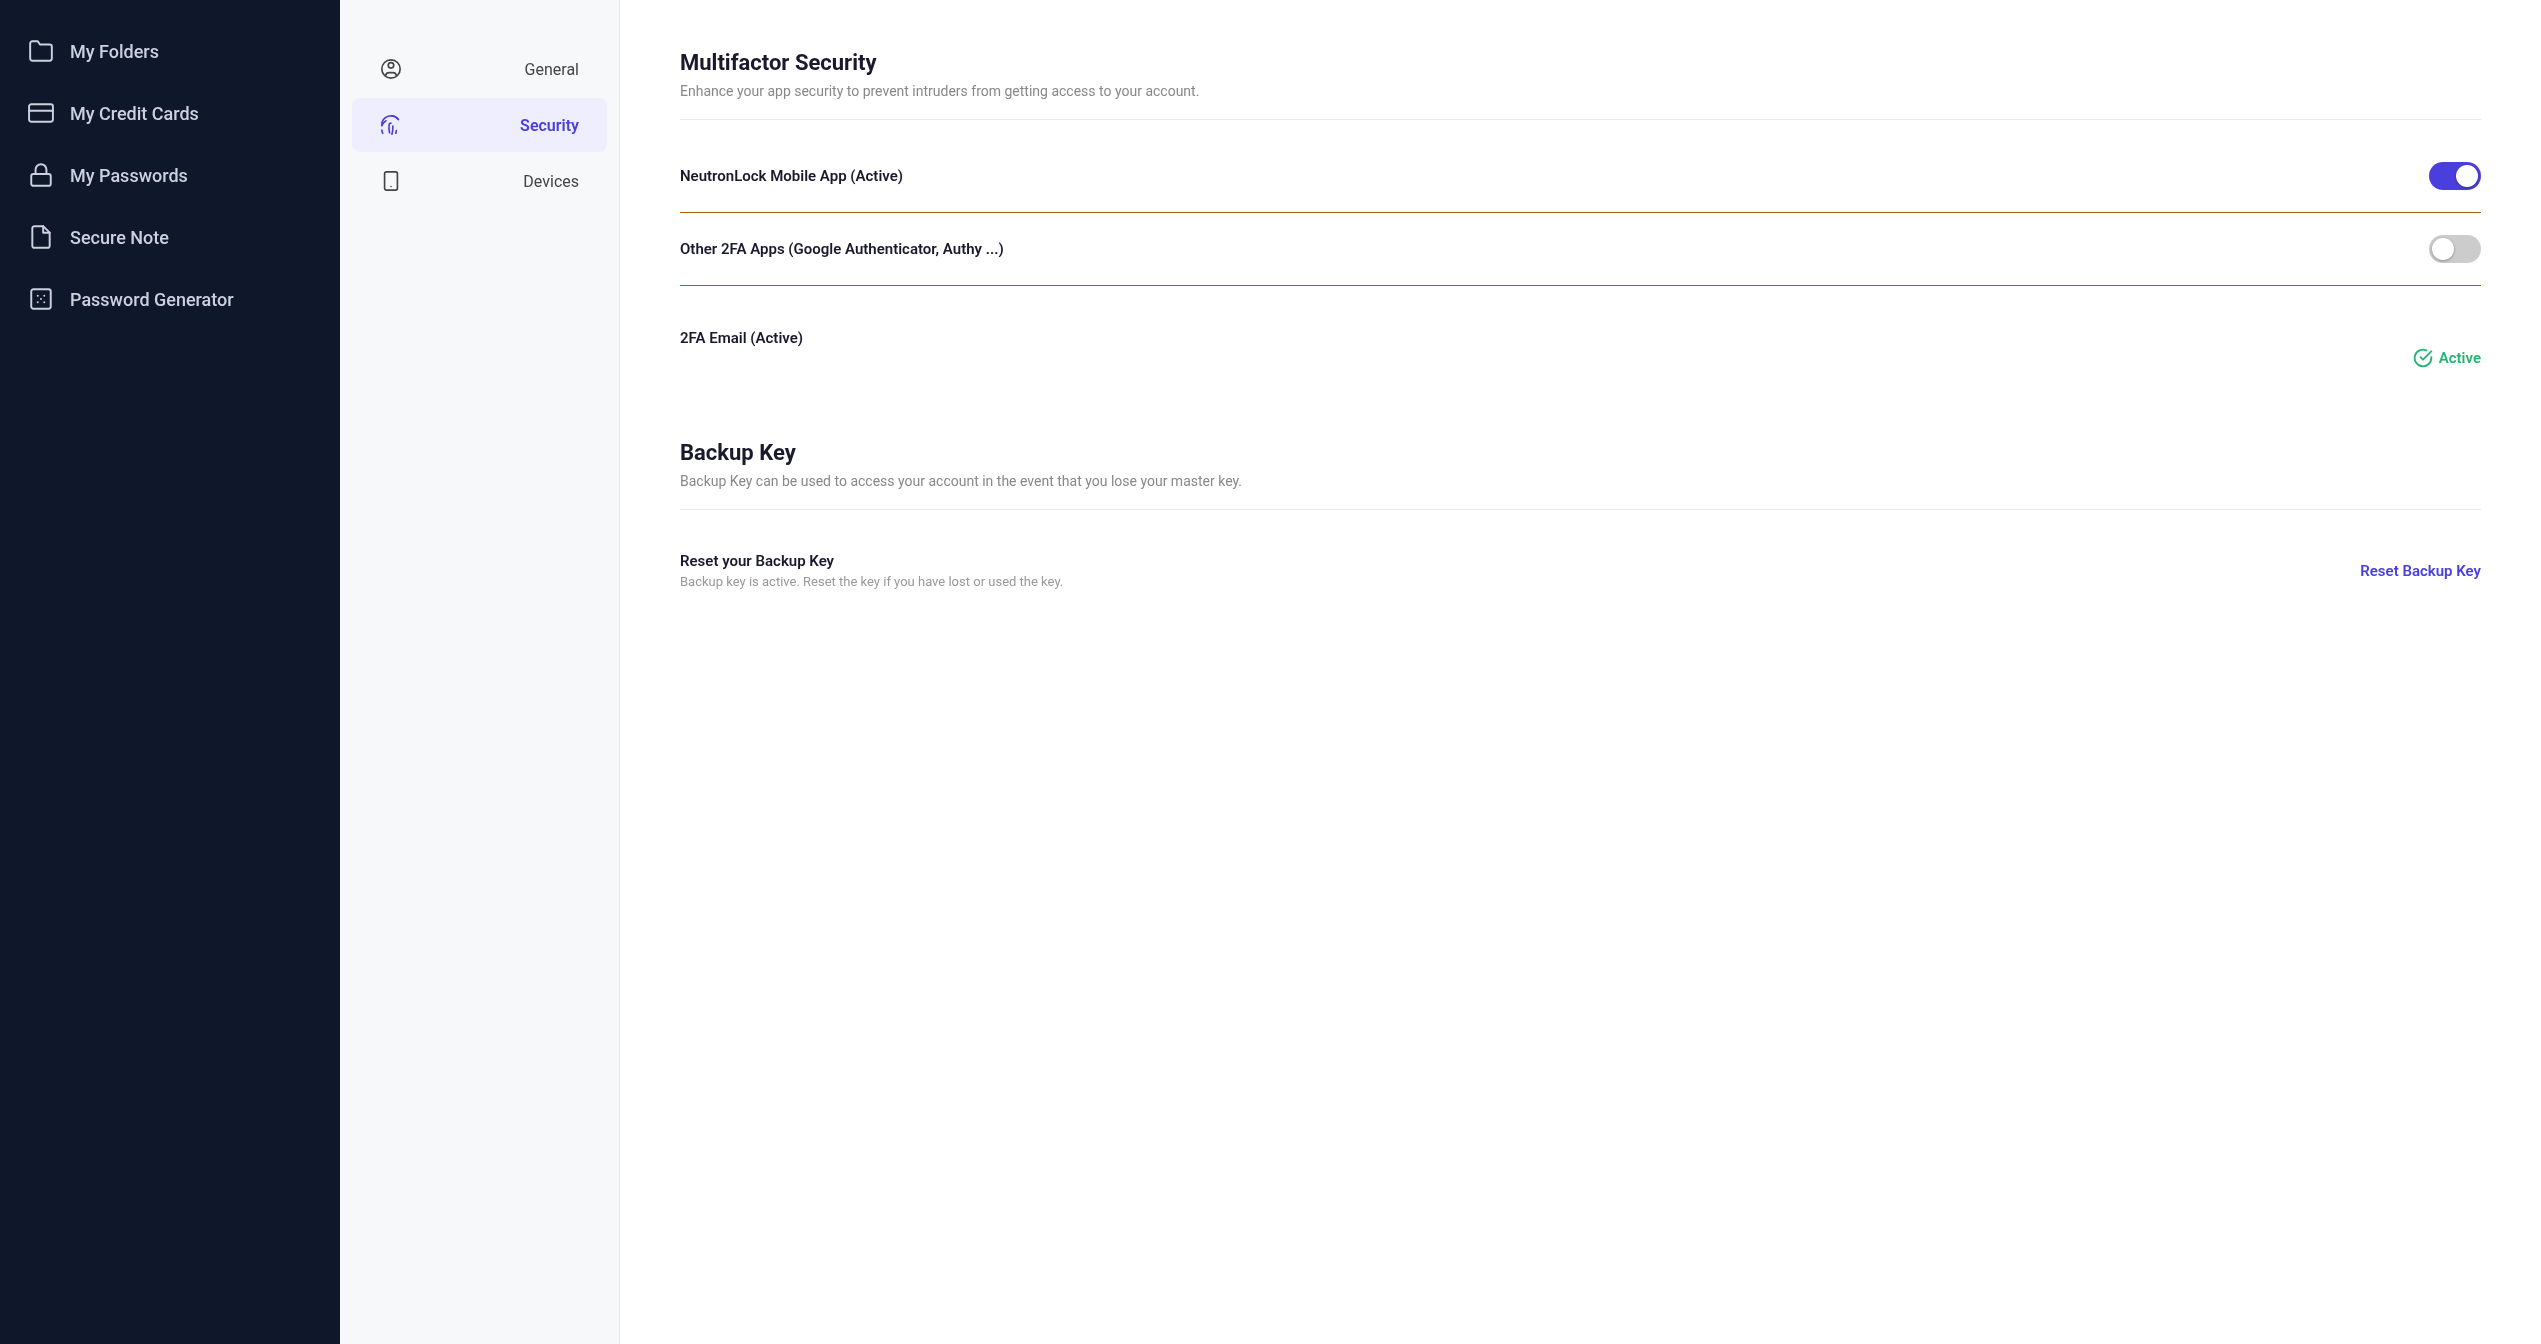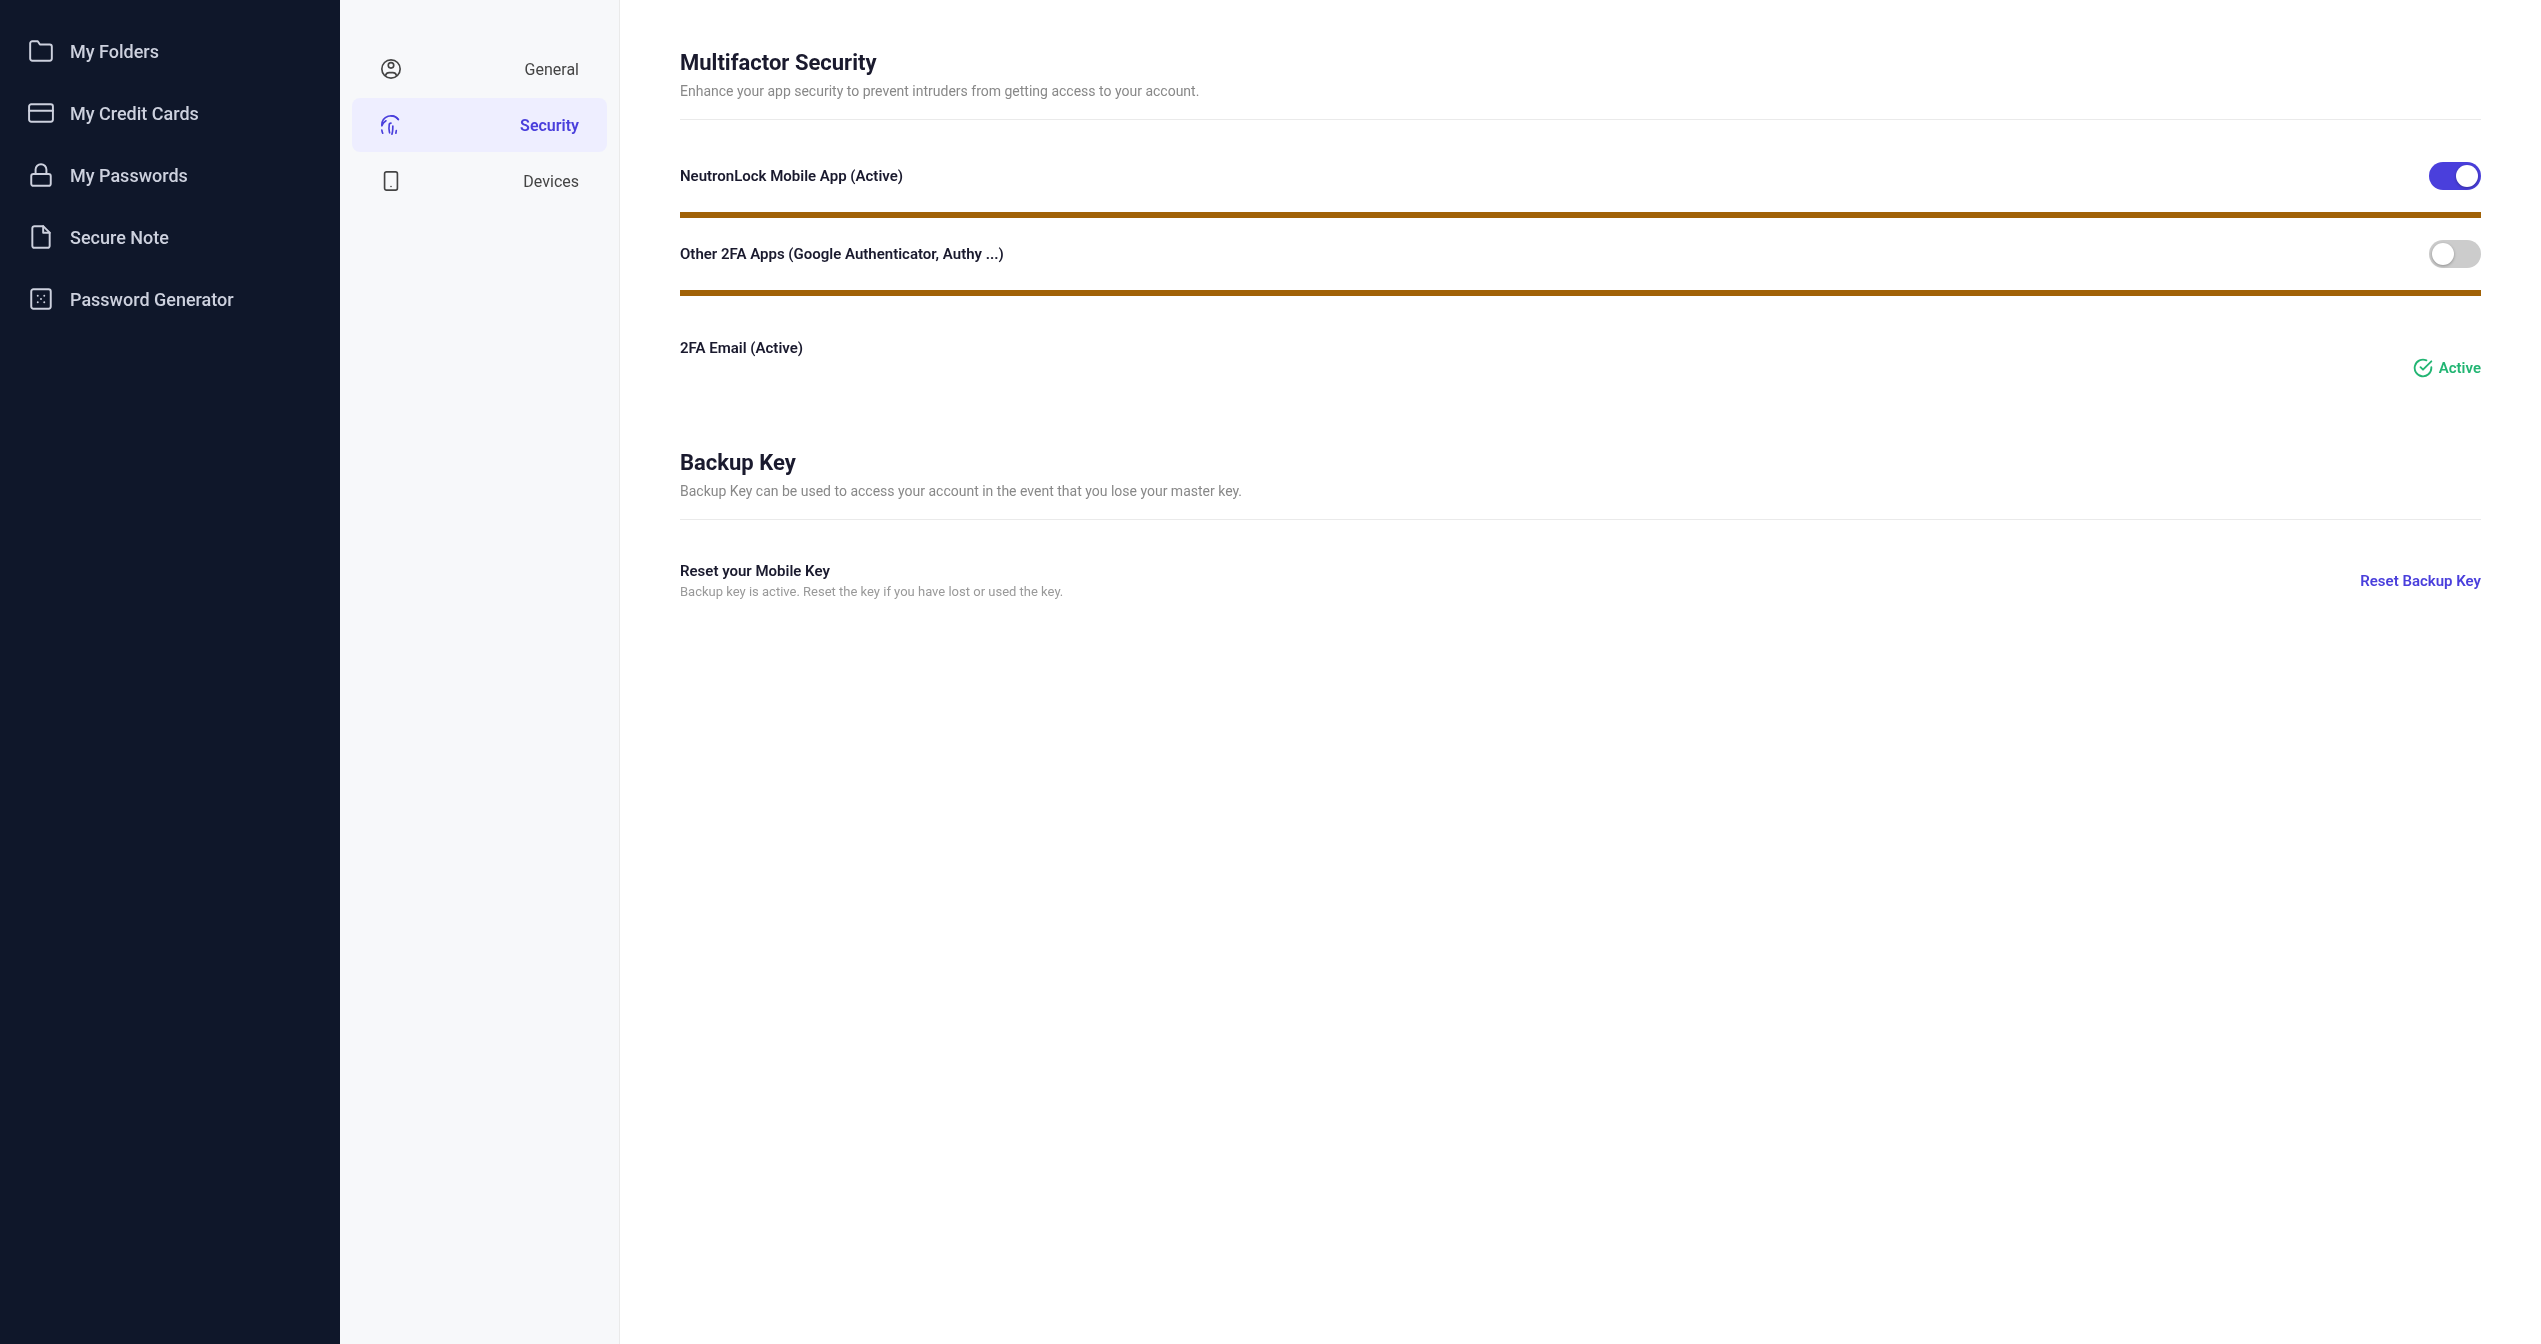--- a/index.html
+++ b/index.html
@@ -83,21 +83,21 @@
       border-top: 1px solid #eaeaea;
       margin: 20px 0;
     }
 
     
     .setting-row {
       display: flex;
       align-items: center;
       justify-content: space-between;
       padding: 22px 0;
-      border-bottom: 6px solid #a16207;
+      border-bottom: 1px solid #a16207;
     }
     .setting-row:last-child { border-bottom: none; }
     .setting-label {
       font-size: 15px;
       font-weight: 600;
       color: #1a1a2e;
     }
 
     
     .toggle-switch {
@@ -282,20 +282,20 @@
     </div>
   </div>
 
   <div class="section">
     <div class="section-title">Backup Key</div>
     <div class="section-desc">Backup Key can be used to access your account in the event that you lose your master key.</div>
     <hr class="divider">
 
     <div class="setting-row">
       <div class="setting-row-info">
-        <div class="setting-label">Reset your Mobile Key</div>
+        <div class="setting-label">Reset your Backup Key</div>
         <div class="setting-row-sublabel">Backup key is active. Reset the key if you have lost or used the key.</div>
       </div>
       <a class="reset-link" href="#">Reset Backup Key</a>
     </div>
   </div>
 
 </main>
 
 </body></html>

